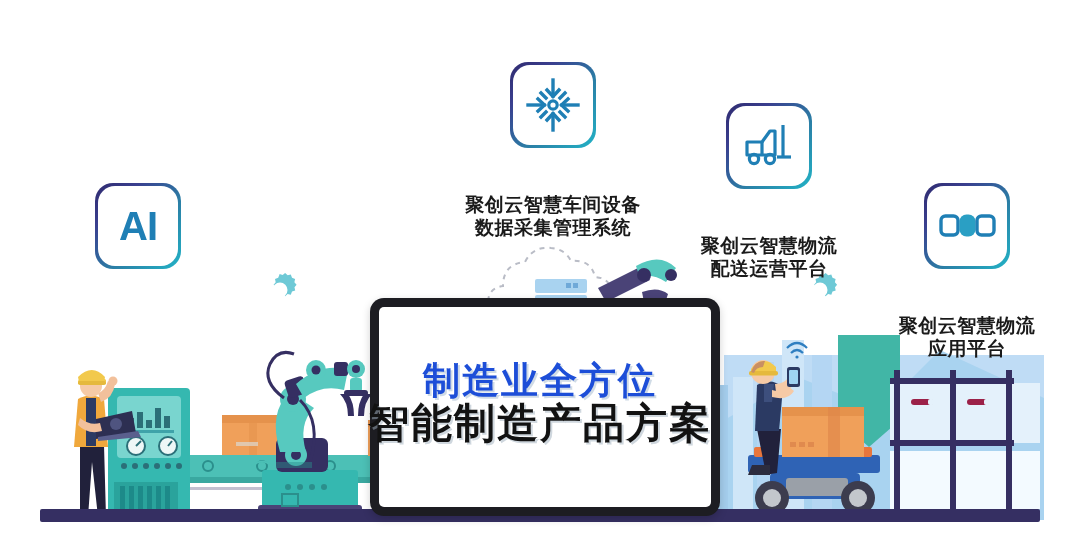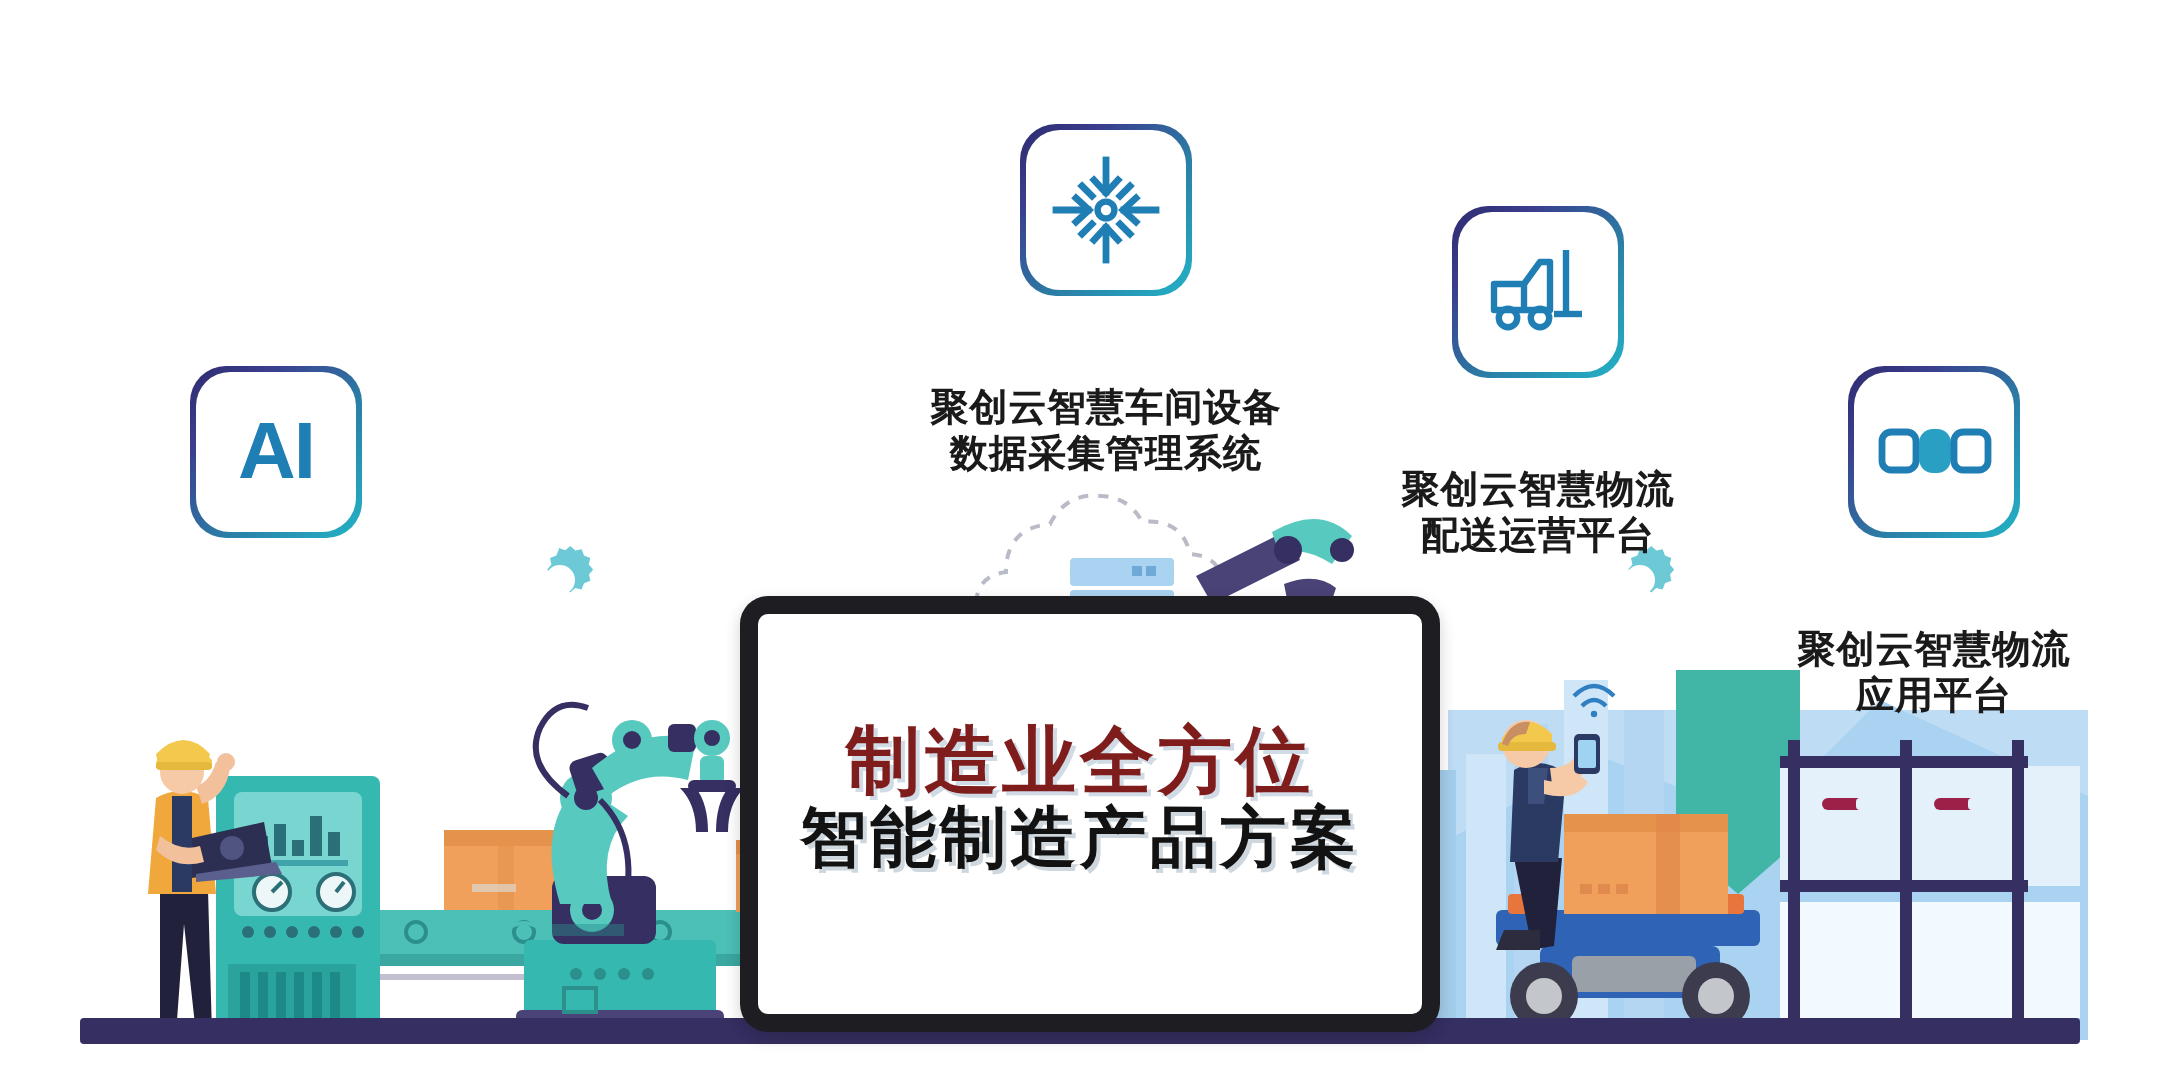--- a/index.html
+++ b/index.html
@@ -46,26 +46,26 @@
     letter-spacing:.5px;
   }
 
   
   .headline{
     position:absolute;left:0;right:0;
     text-align:center;
     z-index:12;
   }
   .hl1{
-    font-size:37px;font-weight:bold;color:#7f1d1d;
+    font-size:37px;font-weight:bold;color:#1d4ed8;
     letter-spacing:2px;line-height:1.12;
     text-shadow:2px 2px 0 rgba(170,190,210,.55);
   }
   .hl2{
-    font-size:33px;font-weight:bold;color:#121212;
+    font-size:41px;font-weight:bold;color:#121212;
     letter-spacing:2px;line-height:1.12;
     text-shadow:2px 2px 0 rgba(160,175,190,.5);
   }
 </style>
 </head>
 <body>
 
 <div id="stage">
 
   <svg class="abs" style="left:0;top:0;" width="1080" height="543" viewBox="0 0 1080 543">

